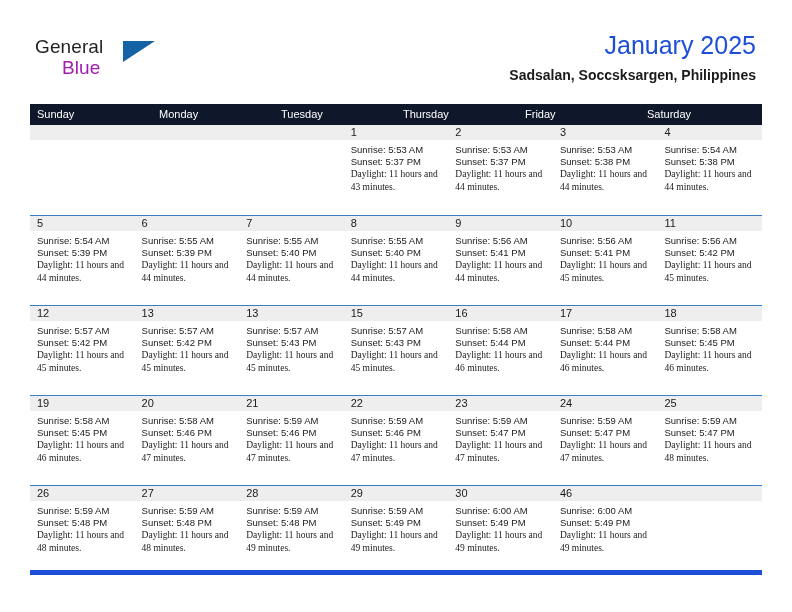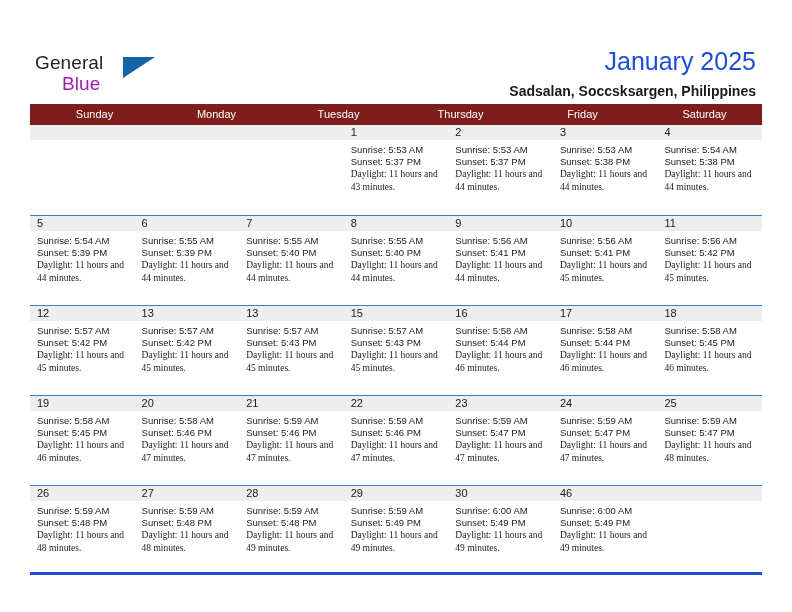--- a/index.html
+++ b/index.html
@@ -21,21 +21,20 @@
     box-sizing: border-box;
   }
 
   
   .header {
     position: absolute;
     left: 0;
     top: 0;
     width: 792px;
     height: 100px;
-    margin-top: 16px;
   }
   .logo {
     position: absolute;
     left: 35px;
     top: 36px;
     width: 130px;
     height: 48px;
   }
   .logo-general {
     position: absolute;
@@ -93,22 +92,21 @@
   .calendar {
     position: absolute;
     left: 30px;
     top: 104px;
     width: 732px;
   }
   .weekday-row {
     display: flex;
     width: 732px;
     height: 21px;
-    background: #7f1d1d;
-    text-align: center;
+    background: #0f172a;
   }
   .weekday {
     flex: 1 1 0;
     font-size: 11px;
     color: #ffffff;
     line-height: 21px;
     padding-left: 7px;
     box-sizing: border-box;
     white-space: nowrap;
   }
@@ -117,21 +115,21 @@
     display: flex;
     width: 732px;
     height: 90px;
     border-top: 1px solid #3a7fc1;
     box-sizing: border-box;
   }
   .week-row.first {
     border-top: none;
   }
   .week-row:last-child {
-    border-bottom: 3px solid #1d4ed8;
+    border-bottom: 5px solid #1d4ed8;
   }
 
   .day-cell {
     flex: 1 1 0;
     position: relative;
     box-sizing: border-box;
     overflow: hidden;
   }
   .day-num {
     height: 15px;

